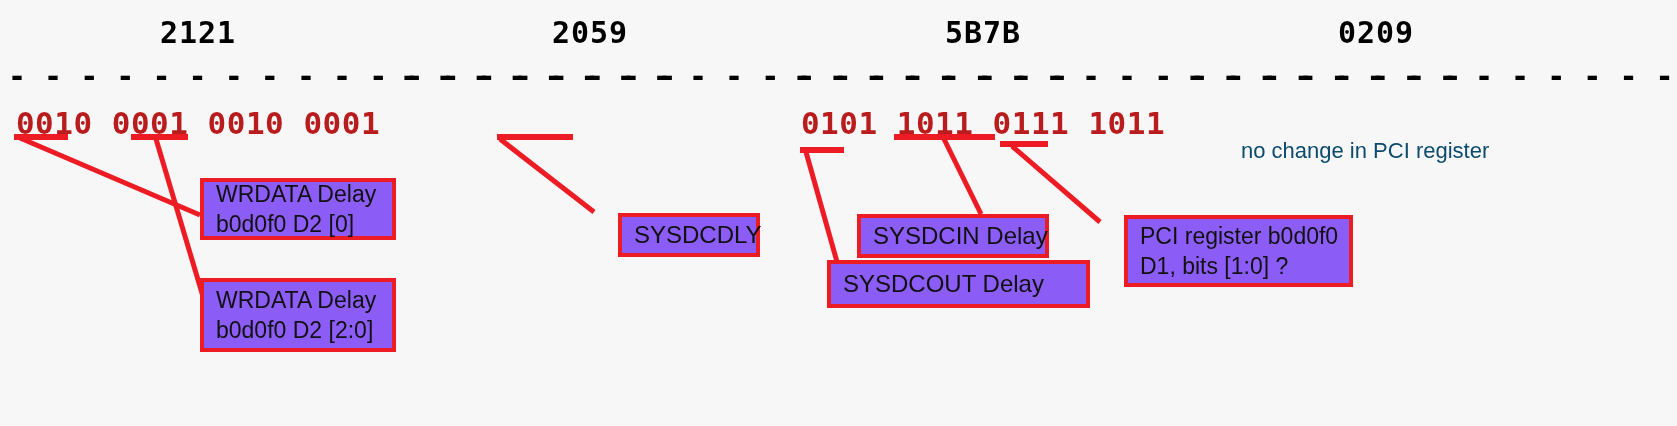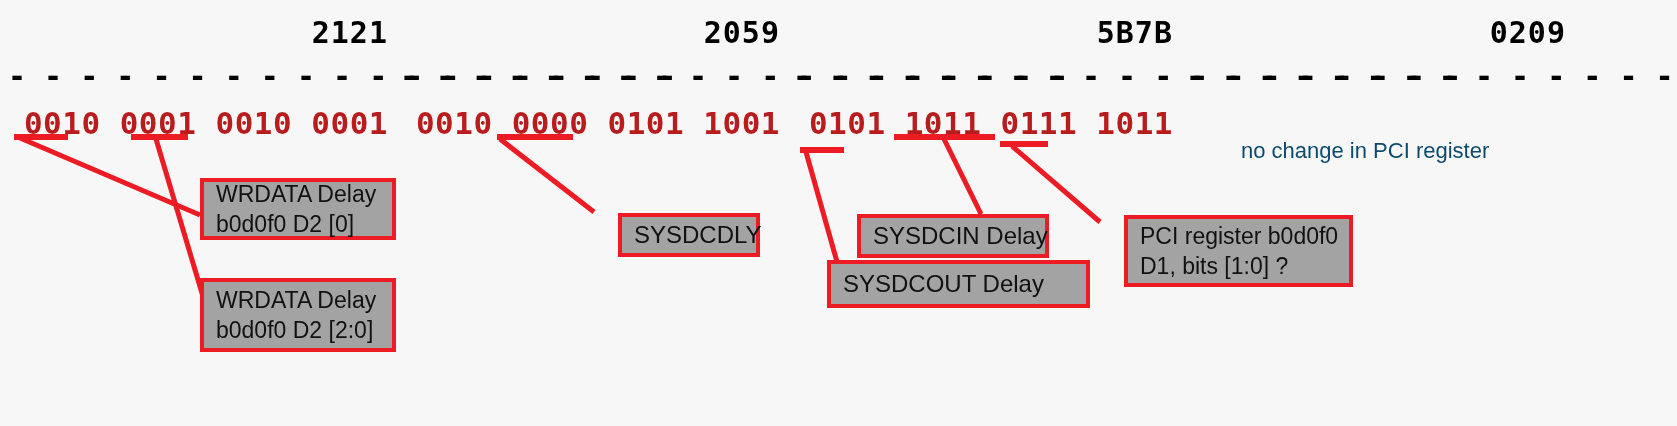--- a/index.html
+++ b/index.html
@@ -20,21 +20,21 @@
     left: 0;
     top: 0;
     width: 1677px;
     height: 426px;
   }
 
   
   .group {
     position: absolute;
     top: 0;
-    text-align: right;
+    text-align: center;
   }
   .hex-label {
     font-family: "DejaVu Sans Mono", "Liberation Mono", monospace;
     font-size: 30px;
     font-weight: 700;
     color: #000;
     letter-spacing: 1px;
     line-height: 1;
     padding-top: 18px;
     white-space: pre;
@@ -65,21 +65,21 @@
     font-family: "Liberation Sans", sans-serif;
     font-size: 22px;
     color: #0c4a6e;
     white-space: nowrap;
   }
 
   
   .callout {
     position: absolute;
     box-sizing: border-box;
-    background: #a3a3a3;
+    background: #8b5cf6;
     border: 4px solid #ed1c24;
     display: flex;
     flex-direction: column;
     justify-content: center;
     padding: 6px 12px;
     z-index: 3;
   }
   .callout .line {
     font-family: "Liberation Sans", sans-serif;
     font-size: 23px;
@@ -117,21 +117,20 @@
 
   <div class="group" style="left:8px; width:380px;">
     <div class="hex-label">2121</div>
     <div class="dash-rule">- - - - - - - - - - - - - - - - - - -</div>
     <div class="bits">0010 0001 0010 0001</div>
   </div>
 
   <div class="group" style="left:400px; width:380px;">
     <div class="hex-label">2059</div>
     <div class="dash-rule">- - - - - - - - - - - - - - - - - - -</div>
-    <div class="bits">0010 0000 0101 1001</div>
   </div>
 
   <div class="group" style="left:793px; width:380px;">
     <div class="hex-label">5B7B</div>
     <div class="dash-rule">- - - - - - - - - - - - - - - - - - -</div>
     <div class="bits">0101 1011 0111 1011</div>
   </div>
 
   <div class="group" style="left:1186px; width:380px;">
     <div class="hex-label">0209</div>

